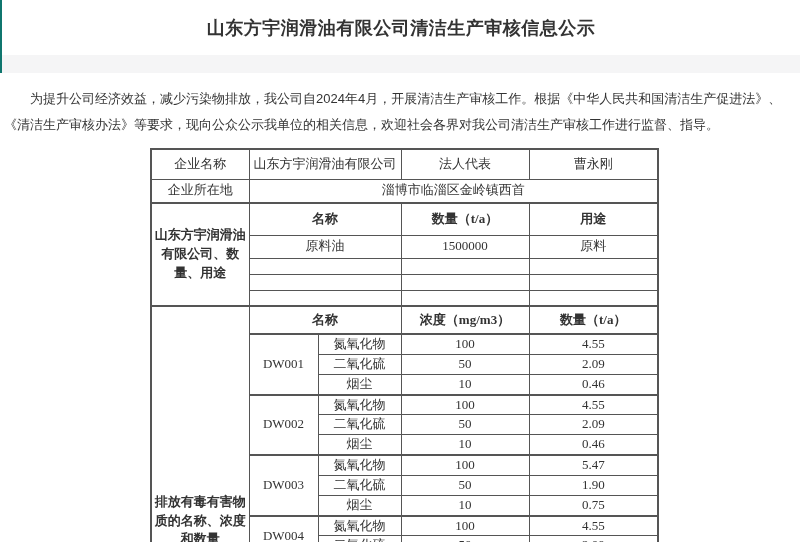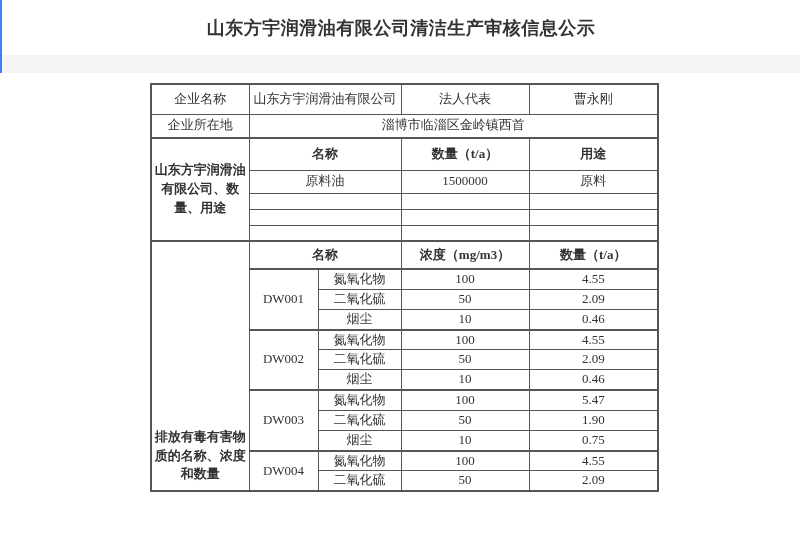--- a/index.html
+++ b/index.html
@@ -2,21 +2,21 @@
 <html><head>
 <meta charset="utf-8">
 <style>
   * { margin:0; padding:0; box-sizing:border-box; }
   html,body { background:#ffffff; }
   .screen {
     width:800px; height:542px; overflow:hidden; background:#ffffff;
     position:relative; font-family:"Liberation Sans","DejaVu Sans",sans-serif;
     color:#333333;
   }
-  .header-wrap { border-left:2px solid #3b82f6; }
+  .header-wrap { border-left:2px solid #0f766e; }
   .title-bar { height:55px; display:flex; align-items:center; justify-content:center; background:#ffffff; }
   .page-title { font-size:18px; font-weight:700; color:#333333; letter-spacing:0.5px; }
   .gray-band { height:18px; background:#f5f5f6; }
   .intro { margin:13px 4px 0 4px; font-size:13px; line-height:26px; color:#333333; text-indent:2em; }
   table.main {
     border-collapse:collapse; table-layout:fixed; width:507px; margin:10px 0 0 150px;
     font-family:"Liberation Serif","DejaVu Serif",serif; font-size:13px; color:#333333;
     border:2px solid #555555;
   }
   table.main td {
@@ -36,20 +36,21 @@
 
 <div class="screen">
 
   <div class="header-wrap">
     <div class="title-bar">
       <div class="page-title">山东方宇润滑油有限公司清洁生产审核信息公示</div>
     </div>
     <div class="gray-band"></div>
   </div>
 
+  <p class="intro">为提升公司经济效益，减少污染物排放，我公司自2024年4月，开展清洁生产审核工作。根据《中华人民共和国清洁生产促进法》、《清洁生产审核办法》等要求，现向公众公示我单位的相关信息，欢迎社会各界对我公司清洁生产审核工作进行监督、指导。</p>
 
   <table class="main">
     <colgroup>
       <col style="width:98px">
         <col style="width:69px">
         <col style="width:83px">
       <col style="width:128px">
         <col style="width:129px">
     </colgroup>
     <tbody>

